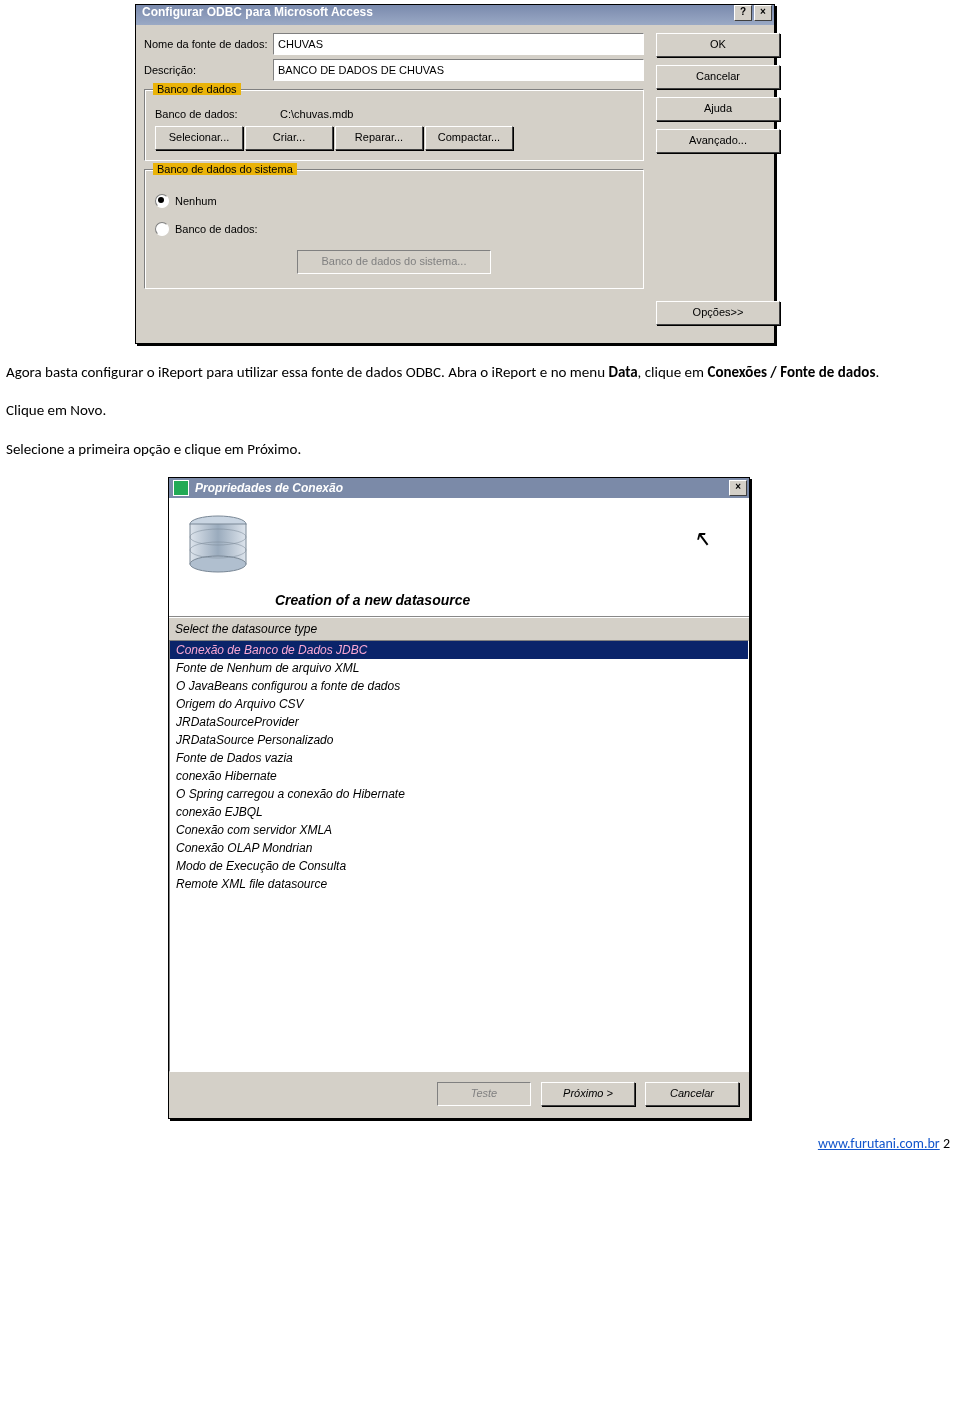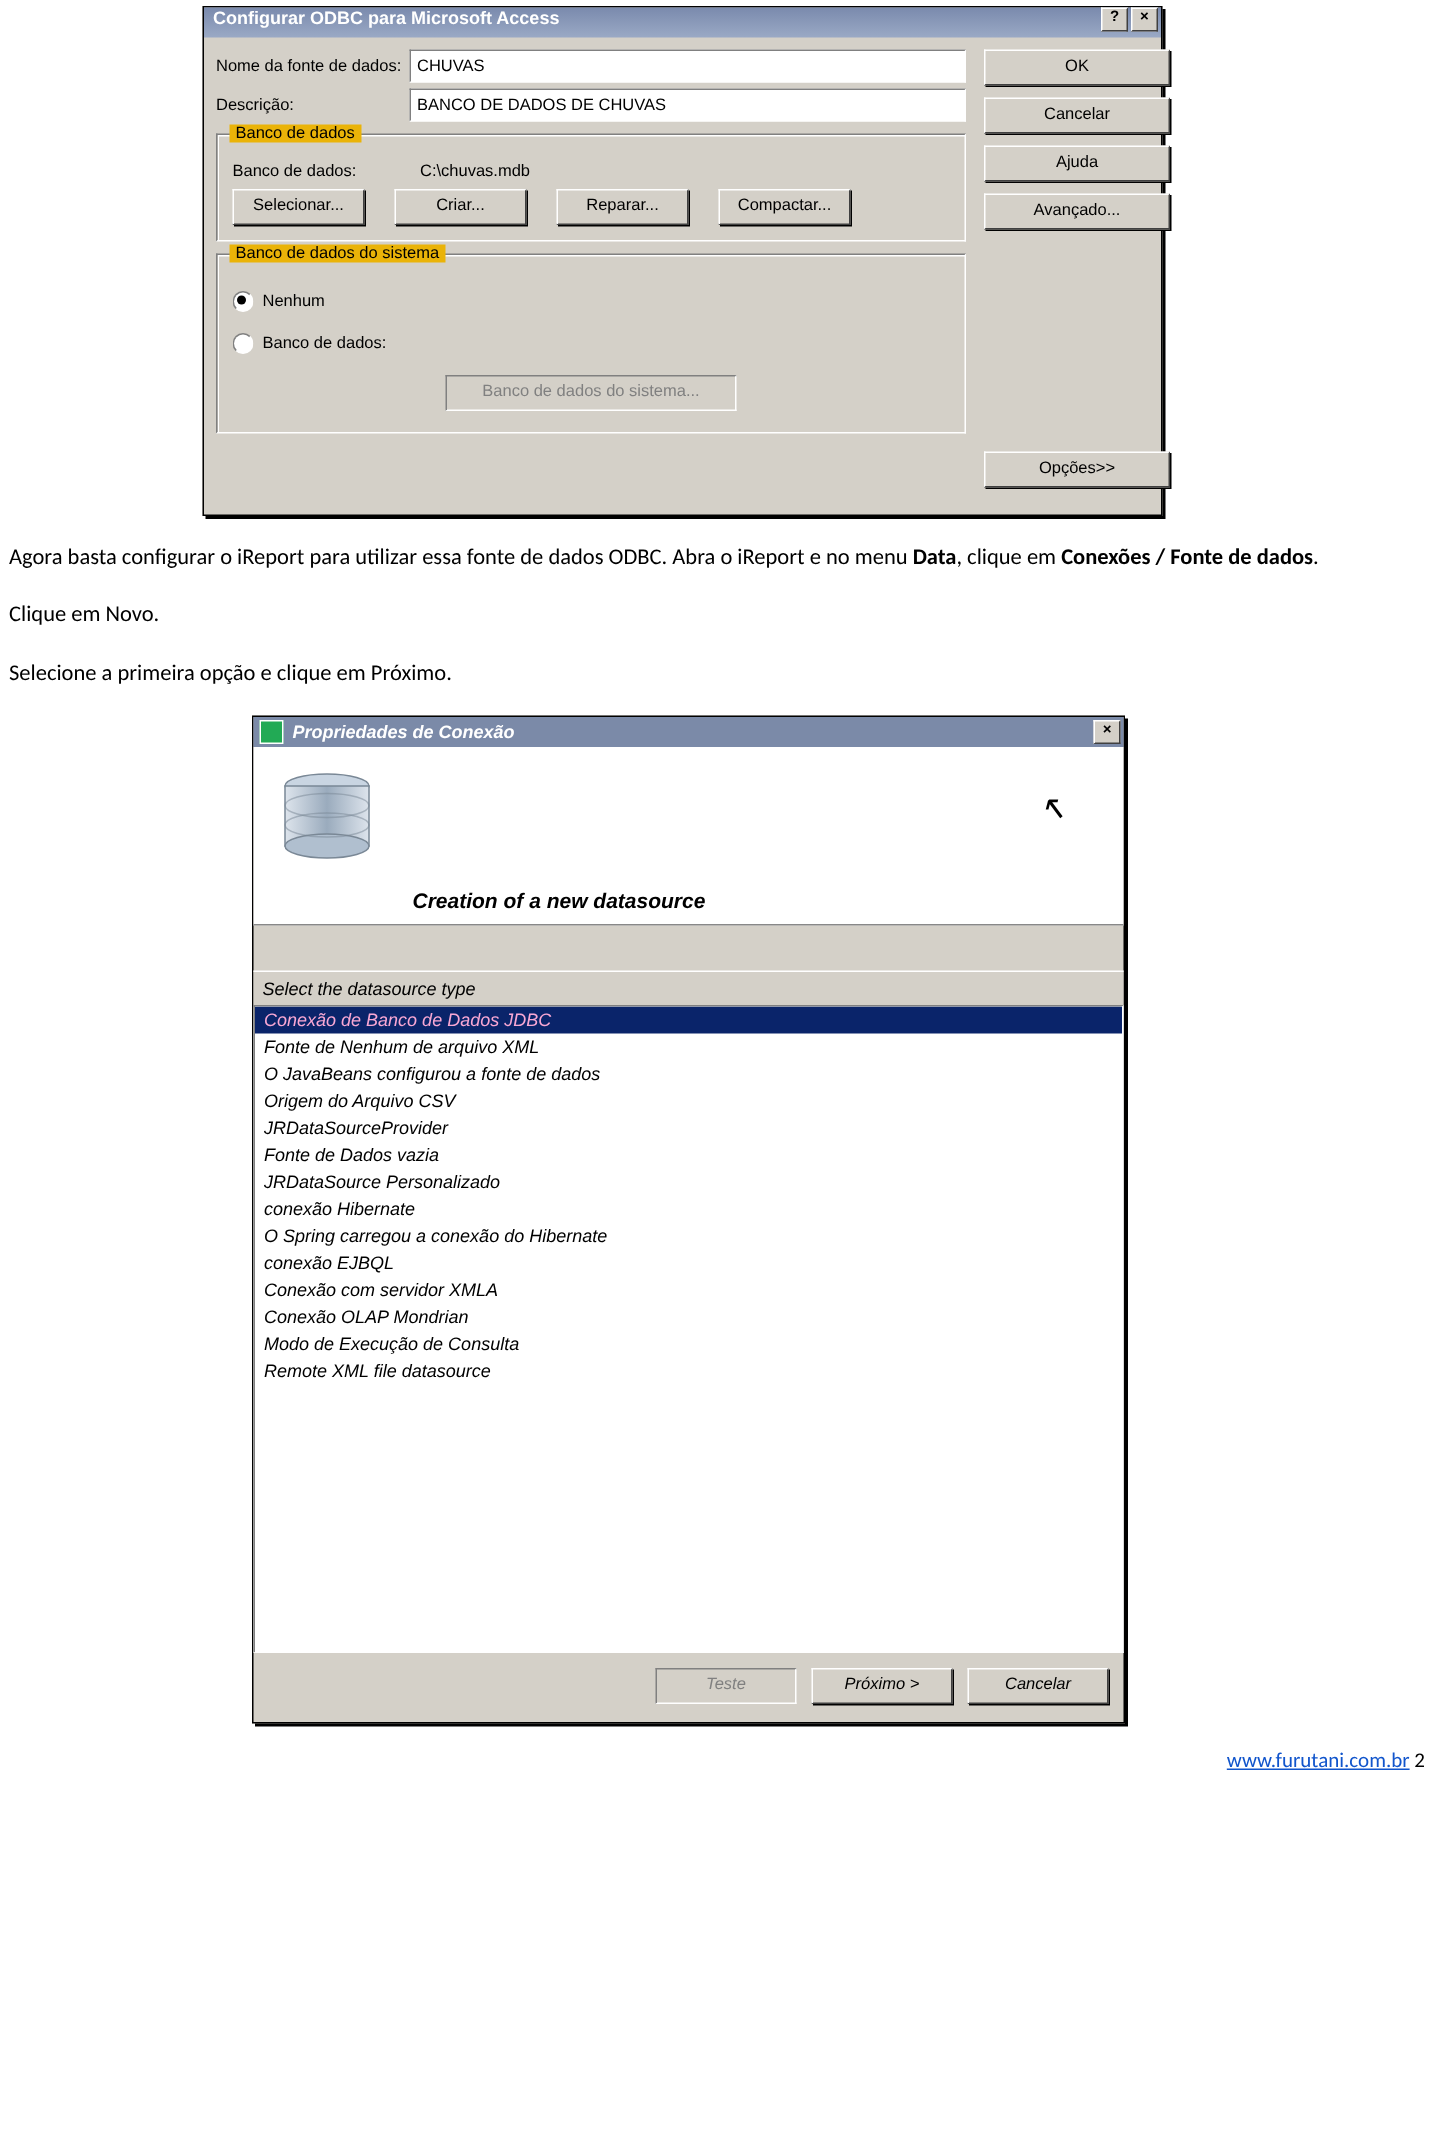--- a/index.html
+++ b/index.html
@@ -63,21 +63,21 @@
     display:inline-block;
     min-width:74px; height:22px;
     background:#d4d0c8;
     border:1px solid #fff;
     border-right-color:#404040; border-bottom-color:#404040;
     font-size:11px; font-family:inherit;
     padding:0 6px; text-align:center; line-height:20px;
     box-shadow: 1px 1px 0 #000;
   }
   .btn.disabled { color:#808080; box-shadow:none; border-color:#808080 #fff #fff #808080; }
-  .btn-row { display:flex; gap:20px; margin-top:6px; }
+  .btn-row { display:flex; gap:2px; margin-top:6px; }
   .side-btn { display:block; width:100%; margin-bottom:8px; }
   .radio { display:flex; align-items:center; margin:6px 0 14px 0; }
   .radio-dot {
     width:12px; height:12px; border-radius:50%;
     border:1px solid #808080; border-right-color:#fff; border-bottom-color:#fff;
     background:#fff; margin-right:6px; position:relative;
   }
   .radio-dot.checked::after {
     content:""; position:absolute; width:6px; height:6px; background:#000;
     border-radius:50%; top:2px; left:2px;
@@ -118,21 +118,20 @@
     display:flex; align-items:flex-end; padding:0 0 8px 12px;
     border-bottom:1px solid #888;
   }
   .db-cyl { position:absolute; top:12px; left:14px; }
   .db-cyl svg { width:70px; height:70px; }
   .cursor-arrow { position:absolute; top:28px; right:38px; font-size:22px; }
   .header-title { font-weight:bold; font-size:14px; margin-left:94px; }
   .subhdr {
     background:#d4d0c8; padding:4px 6px; font-size:12px;
     border-top:1px solid #fff;
-    margin-top:30px;
   }
   .listbox {
     background:#fff; border:1px solid #808080;
     border-right-color:#fff; border-bottom-color:#fff;
     margin:0; height:430px; overflow:hidden;
     font-size:12px;
   }
   .listbox .item { padding:2px 6px; }
   .listbox .item.sel { background:#0a246a; color:#f9a8d4; }
   .dlg2-footer {
@@ -249,22 +248,22 @@
       <span class="cursor-arrow">↖</span>
       <div class="header-title">Creation of a new datasource</div>
     </div>
     <div class="subhdr">Select the datasource type</div>
     <div class="listbox" id="ds-list">
         <div class="item sel">Conexão de Banco de Dados JDBC</div>
         <div class="item">Fonte de Nenhum de arquivo XML</div>
         <div class="item">O JavaBeans configurou a fonte de dados</div>
         <div class="item">Origem do Arquivo CSV</div>
         <div class="item">JRDataSourceProvider</div>
+        <div class="item">JRDataSource Personalizado</div>
         <div class="item">Fonte de Dados vazia</div>
-        <div class="item">JRDataSource Personalizado</div>
         <div class="item">conexão Hibernate</div>
         <div class="item">O Spring carregou a conexão do Hibernate</div>
         <div class="item">conexão EJBQL</div>
         <div class="item">Conexão com servidor XMLA</div>
         <div class="item">Conexão OLAP Mondrian</div>
         <div class="item">Modo de Execução de Consulta</div>
         <div class="item">Remote XML file datasource</div>
       </div>
     <div class="dlg2-footer">
       <div class="btn disabled" style="min-width:80px;">Teste</div>

